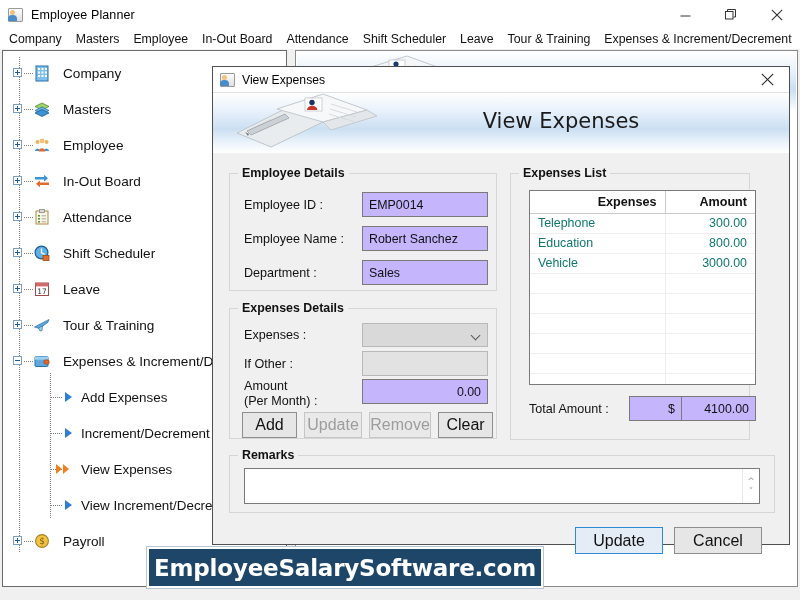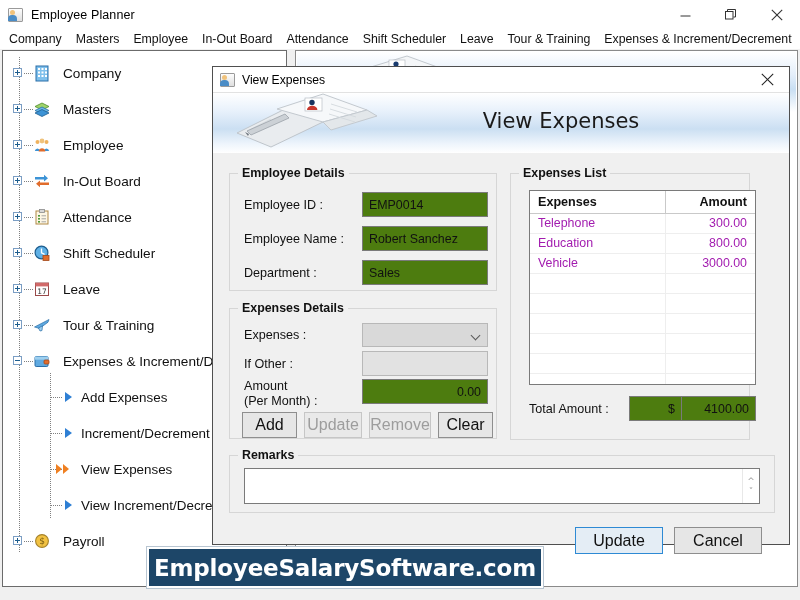--- a/index.html
+++ b/index.html
@@ -175,21 +175,21 @@
   .group {
     position: absolute; border: 1px solid #d6d6d6; background: transparent;
   }
   .group > .glabel {
     position: absolute; top: -8px; left: 8px; background: #f0f0f0;
     padding: 0 4px; font-size: 12.4px; font-weight: bold; color: #111; text-align: center;
   }
   .frow { position: absolute; display: flex; align-items: center; }
   .flabel { font-size: 12.6px; color: #111; }
   .finput {
-    border: 1px solid #7a7a7a; background: #4d7c0f; height: 25px;
+    border: 1px solid #7a7a7a; background: #c4b5fd; height: 25px;
     font-size: 12.4px; color: #111; padding: 0 6px;
     display: flex; align-items: center;
     font-family: "Liberation Sans", sans-serif;
   }
   .finput.disabled { background: #e2e2e2; border-color: #b8b8b8; color: #8a8a8a; }
   .finput.right { justify-content: flex-end; }
   .fcombo {
     border: 1px solid #b8b8b8; background: #d9d9d9; height: 24px;
     display: flex; align-items: center; justify-content: flex-end;
     padding-right: 6px;
@@ -212,24 +212,24 @@
 
   
   .tablewrap {
     position: absolute; border: 1px solid #7a7a7a; background: #ffffff; overflow: hidden;
   }
   table.exp { width: 100%; border-collapse: collapse; }
   table.exp th {
     font-size: 12.6px; font-weight: bold; color: #111; height: 22px;
     border-bottom: 1px solid #c9c9c9; padding: 0 8px;
   }
-  table.exp th.l { text-align: left; }
+  table.exp th.l { text-align: right; }
   table.exp th.r { text-align: right; }
   table.exp td {
-    font-size: 12.4px; color: #a21caf; height: 20px; padding: 0 8px;
+    font-size: 12.4px; color: #0f766e; height: 20px; padding: 0 8px;
     border-bottom: 1px solid #eeeeee;
   }
   table.exp td.r { text-align: right; }
   table.exp tr td.sep { border-right: 1px solid #eeeeee; }
   table.exp th.sep { border-right: 1px solid #c9c9c9; }
 
   .remarks-box {
     position: absolute; border: 1px solid #7a7a7a; background: #ffffff;
     display: flex;
   }

